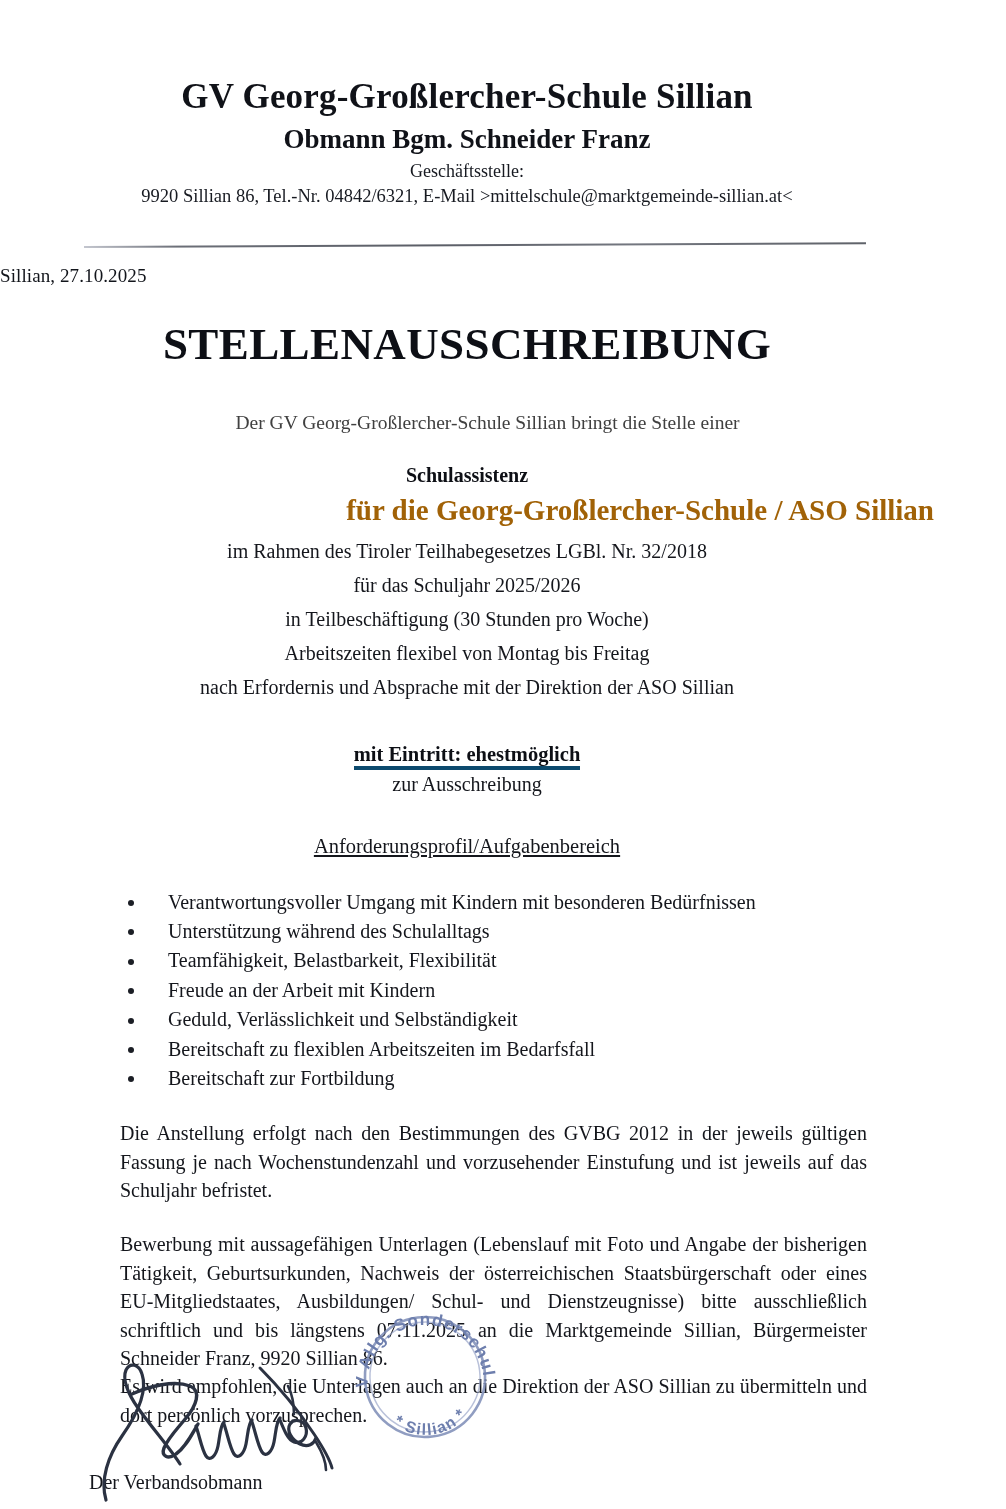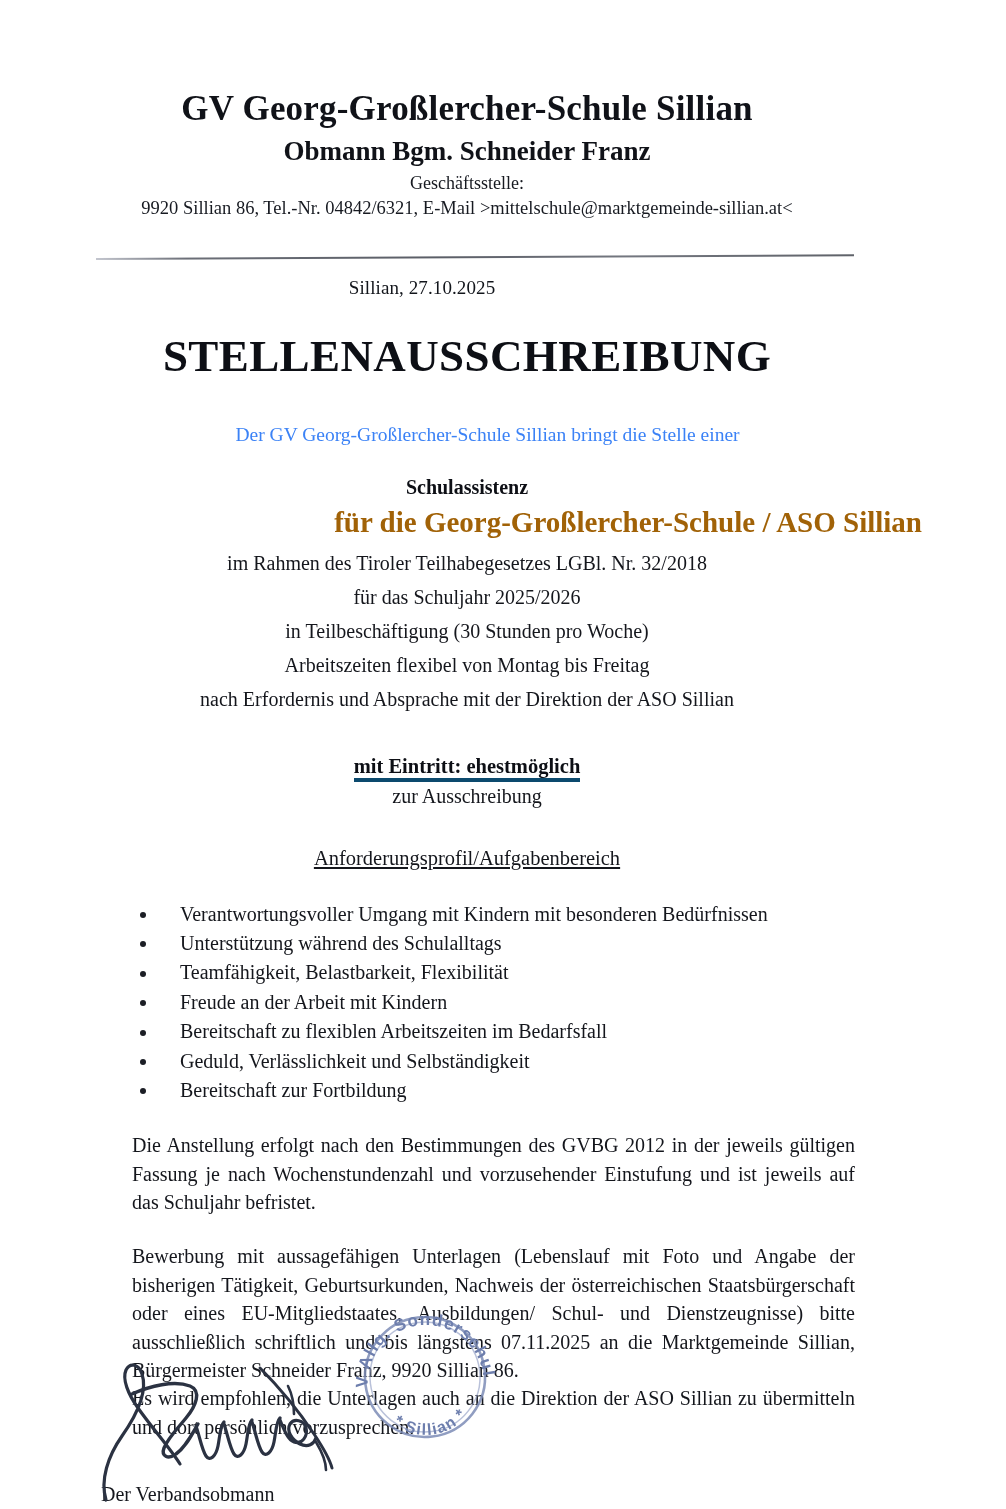--- a/index.html
+++ b/index.html
@@ -10,21 +10,21 @@
     font-family:"Liberation Serif","DejaVu Serif",serif;
     color:#14161c;
     position:relative;
     overflow:hidden;
     -webkit-font-smoothing:antialiased;
   }
   .page{
     position:relative;
     width:934px;height:1509px;
     box-sizing:border-box;
-    padding:12px;
+    padding:0;
   }
 
   
   .letterhead{text-align:center;padding-top:78px;}
   .lh-org{
     font-size:35px;font-weight:700;letter-spacing:.2px;
     line-height:1.08;color:#101218;
   }
   .lh-chair{
     font-size:27px;font-weight:700;margin-top:9px;line-height:1.1;color:#101218;
@@ -39,37 +39,37 @@
   
   .rule-wrap{position:relative;height:8px;margin:37px 68px 0 84px;}
   .rule{
     position:absolute;left:0;right:0;top:2px;height:2px;
     background:linear-gradient(90deg,#b9bcc6 0%,#51555f 12%,#3e424c 45%,#5b5f69 70%,#43474f 100%);
     transform:rotate(-0.28deg);
     transform-origin:left center;
     opacity:.85;
   }
   .date-line{
-    text-align:center;font-size:19px;margin:13px 90px 0 0;color:#12151b;
+    text-align:left;font-size:19px;margin:13px 90px 0 0;color:#12151b;
     letter-spacing:.1px;
   }
 
   
   .headline{
     text-align:center;
     font-size:45px;
     font-weight:700;
     letter-spacing:.4px;
     margin-top:34px;
     color:#0d0f15;
     line-height:1.05;
   }
 
   .lead{
-    text-align:center;font-size:19.5px;margin-top:43px;color:#3b82f6;margin-left:41px;
+    text-align:center;font-size:19.5px;margin-top:43px;color:#404040;margin-left:41px;
   }
 
   
   .job-title{
     text-align:center;font-size:20px;font-weight:700;margin-top:30px;color:#0d0f15;
     line-height:1.12;
   }
   .job-sub{
     text-align:right;font-size:29px;font-weight:700;margin-top:8px;color:#a16207;
     line-height:1.12;
@@ -173,22 +173,22 @@
   </div>
   <div class="entry-sub">zur Ausschreibung</div>
 
   <div class="section-head">Anforderungsprofil/Aufgabenbereich</div>
 
   <ul class="reqs">
     <li><span class="dot"></span><span>Verantwortungsvoller Umgang mit Kindern mit besonderen Bedürfnissen</span></li>
     <li><span class="dot"></span><span>Unterstützung während des Schulalltags</span></li>
     <li><span class="dot"></span><span>Teamfähigkeit, Belastbarkeit, Flexibilität</span></li>
     <li><span class="dot"></span><span>Freude an der Arbeit mit Kindern</span></li>
+    <li><span class="dot"></span><span>Geduld, Verlässlichkeit und Selbständigkeit</span></li>
     <li><span class="dot"></span><span>Bereitschaft zu flexiblen Arbeitszeiten im Bedarfsfall</span></li>
-    <li><span class="dot"></span><span>Geduld, Verlässlichkeit und Selbständigkeit</span></li>
     <li><span class="dot"></span><span>Bereitschaft zur Fortbildung</span></li>
   </ul>
 
   <div class="body-wrap">
     <p class="para gap">Die Anstellung erfolgt nach den Bestimmungen des GVBG 2012 in der jeweils gültigen Fassung je nach Wochenstundenzahl und vorzusehender Einstufung und ist jeweils auf das Schuljahr befristet.</p>
     <p class="para gap">Bewerbung mit aussagefähigen Unterlagen (Lebenslauf mit Foto und Angabe der bisherigen Tätigkeit, Geburtsurkunden, Nachweis der österreichischen Staatsbürgerschaft oder eines EU-Mitgliedstaates, Ausbildungen/ Schul- und Dienstzeugnisse) bitte ausschließlich schriftlich und bis längstens 07.11.2025 an die Marktgemeinde Sillian, Bürgermeister Schneider Franz, 9920 Sillian 86.</p>
     <p class="para tight">Es wird empfohlen, die Unterlagen auch an die Direktion der ASO Sillian zu übermitteln und dort persönlich vorzusprechen.</p>
   </div>
 
   <div class="sig-block">

